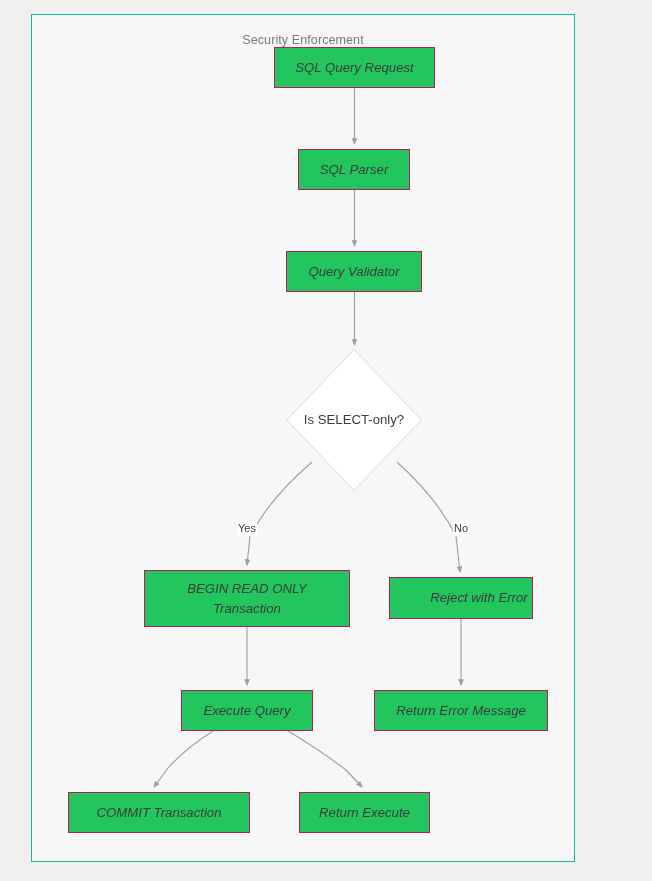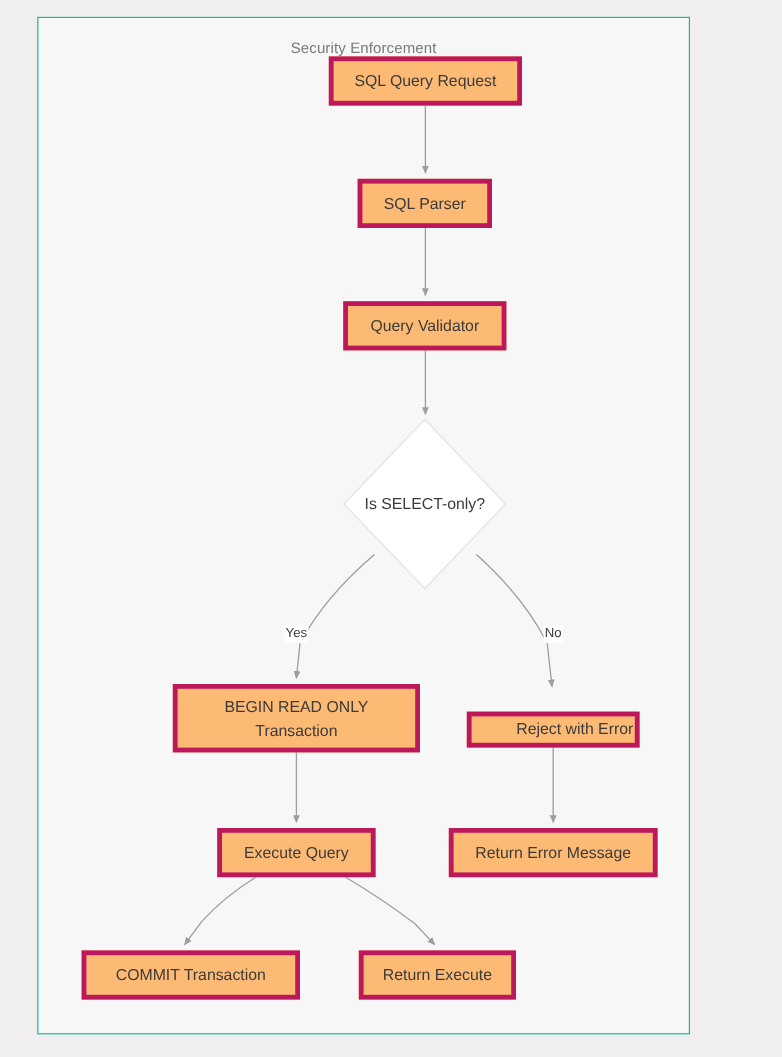--- a/index.html
+++ b/index.html
@@ -42,30 +42,31 @@
     position: absolute;
     left: 0;
     top: 0;
     width: 652px;
     height: 881px;
     overflow: visible;
   }
   .node {
     position: absolute;
     box-sizing: border-box;
-    background: #fdba74;
-    border: 4px solid #be185d;
+    background: #22c55e;
+    border: 1px solid #be185d;
     display: flex;
     align-items: center;
     justify-content: center;
     text-align: center;
     color: #3b3b3b;
     font-size: 13.2px;
     line-height: 20px;
     font-family: "Liberation Sans", sans-serif;
+    font-style: italic;
   }
   .node .node-label {
     display: block;
     white-space: pre-line;
   }
   .decision {
     position: absolute;
     box-sizing: border-box;
     display: flex;
     align-items: center;
@@ -140,21 +141,21 @@
       <polygon points="68,0.6 135.4,71 68,141.4 0.6,71" fill="#ffffff" stroke="#e4e4e4" stroke-width="1.1"></polygon>
     </svg>
     <span class="node-label">Is SELECT-only?</span>
   </div>
 
   <div class="node" style="left:144px; top:570px; width:206px; height:57px;">
     <span class="node-label">BEGIN READ ONLY
 Transaction</span>
   </div>
 
-  <div class="node" style="left:389px; top:593px; width:144px; height:30px;padding-left:36px;">
+  <div class="node" style="left:389px; top:577px; width:144px; height:42px;padding-left:36px;">
     <span class="node-label">Reject with Error</span>
   </div>
 
   <div class="node" style="left:374px; top:690px; width:174px; height:41px;">
     <span class="node-label">Return Error Message</span>
   </div>
 
   <div class="node" style="left:181px; top:690px; width:132px; height:41px;">
     <span class="node-label">Execute Query</span>
   </div>

